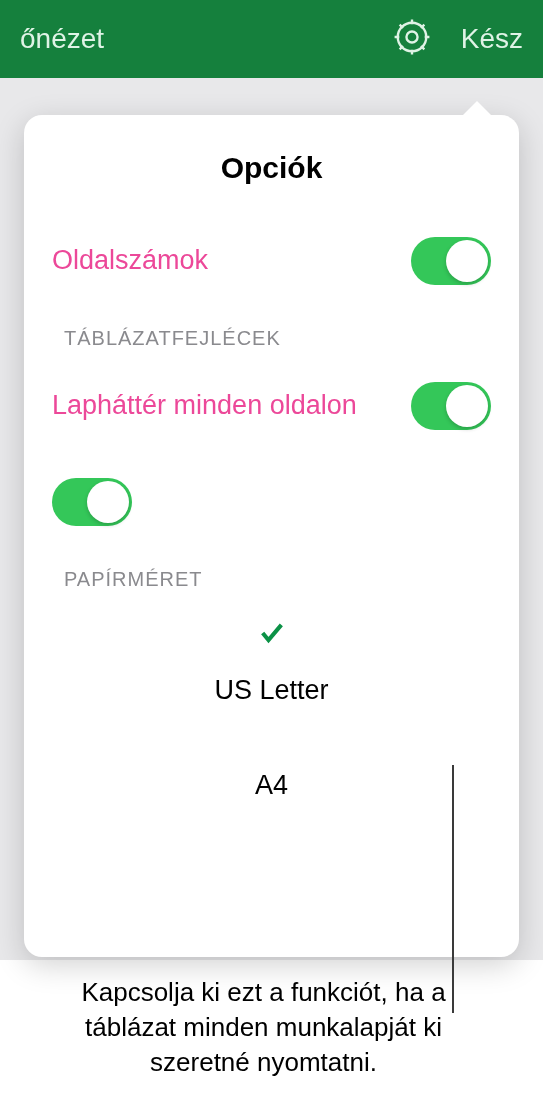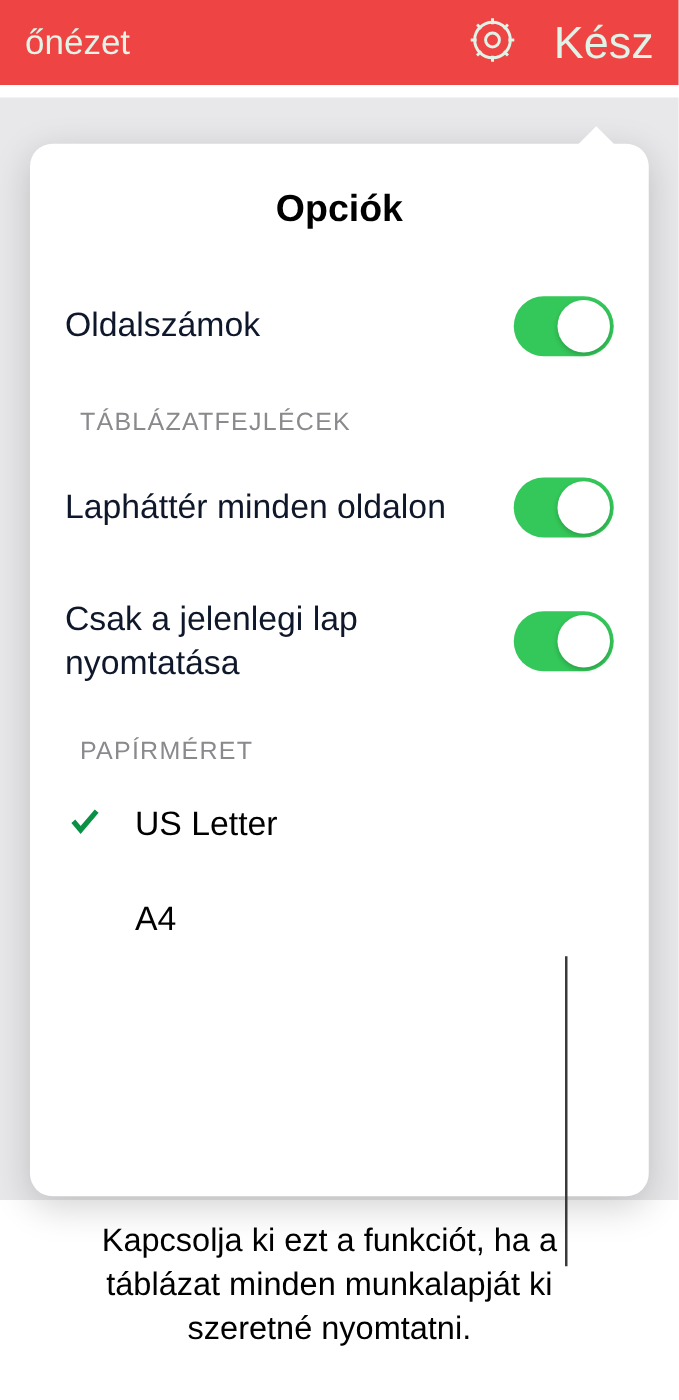--- a/index.html
+++ b/index.html
@@ -9,22 +9,22 @@
       font-family: -apple-system, BlinkMacSystemFont, 'Helvetica Neue', sans-serif;
     }
     body {
       width: 543px;
       height: 1120px;
       background: #fff;
       position: relative;
       overflow: hidden;
     }
     .top-bar {
-      background: #ef4444;
-      height: 68px;
+      background: #15803d;
+      height: 78px;
       display: flex;
       align-items: center;
       justify-content: space-between;
       padding: 0 20px;
       color: #fff;
     }
     .top-bar-left {
       font-size: 28px;
       color: #dff3e6;
     }
@@ -33,21 +33,21 @@
       align-items: center;
       gap: 30px;
     }
     .gear-icon svg {
       width: 38px;
       height: 38px;
       stroke: #dff3e6;
       fill: none;
     }
     .done-label {
-      font-size: 36px;
+      font-size: 28px;
       color: #dff3e6;
     }
     .bottom-srip{
       position: absolute;
       left:0;right:0;
       top: 78px;
       height: 882px;
       background: #e8e8ea;
     }
     .popover {
@@ -81,21 +81,21 @@
     }
     .option-row {
       display: flex;
       align-items: center;
       justify-content: space-between;
       padding: 24px 28px;
       min-height: 94px;
     }
     .option-label {
       font-size: 27px;
-      color: #0f172a;
+      color: #ec4899;
       line-height: 1.3;
       max-width: 340px;
     }
     .toggle {
       width: 80px;
       height: 48px;
       border-radius: 24px;
       position: relative;
       flex-shrink: 0;
     }
@@ -126,20 +126,21 @@
       letter-spacing: 1px;
       padding: 18px 40px 8px;
       text-transform: uppercase;
     }
     .paper-row {
       display: flex;
       align-items: center;
       padding: 20px 28px;
       gap: 24px;
       min-height: 76px;
+      flex-direction: column;
     }
     .check-slot {
       width: 32px;
       display: flex;
       justify-content: center;
     }
     .check-icon svg {
       width: 28px;
       height: 28px;
       stroke: #0b9146;
@@ -203,21 +204,20 @@
   <div class="section-header">TÁBLÁZATFEJLÉCEK</div>
 
   <div class="option-row">
     <div class="option-label">Lapháttér minden oldalon</div>
     <div class="toggle on">
         <div class="toggle-knob"></div>
       </div>
   </div>
 
   <div class="option-row">
-    <div class="option-label">Csak a jelenlegi lap nyomtatása</div>
     <div class="toggle on">
         <div class="toggle-knob"></div>
       </div>
   </div>
 
   <div class="section-header">PAPÍRMÉRET</div>
 
   <div class="paper-row">
     <span class="check-slot">
       <span class="check-icon">

